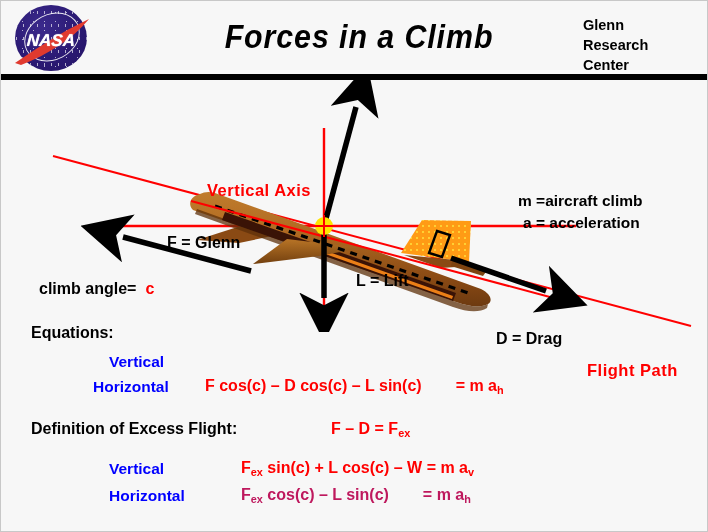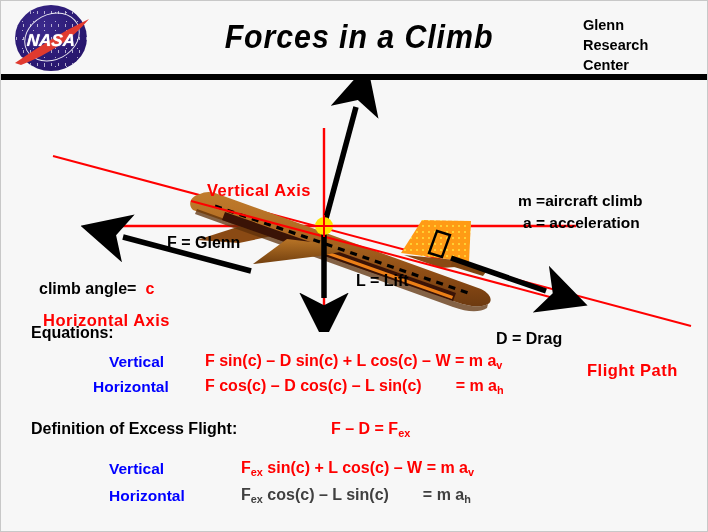--- a/index.html
+++ b/index.html
@@ -66,21 +66,21 @@
   #eq-v-label{left:108px;top:34px;font-size:15.5px;color:#0000ff;}
   #eq-v-body{left:204px;top:33px;font-size:16px;color:#ff0000;}
   #eq-h-label{left:92px;top:59px;font-size:15.5px;color:#0000ff;}
   #eq-h-body{left:204px;top:58px;font-size:16px;color:#ff0000;}
 
   #ex-heading{left:30px;top:101px;font-size:16px;color:#000;}
   #ex-formula{left:330px;top:101px;font-size:16px;color:#ff0000;}
   #ex-v-label{left:108px;top:141px;font-size:15.5px;color:#0000ff;}
   #ex-v-body{left:240px;top:140px;font-size:16px;color:#ff0000;}
   #ex-h-label{left:108px;top:168px;font-size:15.5px;color:#0000ff;}
-  #ex-h-body{left:240px;top:167px;font-size:16px;color:#404040;}
+  #ex-h-body{left:240px;top:167px;font-size:16px;color:#be185d;}
   .gapW{display:inline-block;width:34px;}
 </style>
 </head>
 <body>
 
 <div id="page">
 
   <div id="header">
 
     <div id="logo">
@@ -169,34 +169,32 @@
       <line x1="450" y1="178" x2="545" y2="211" stroke="#000" stroke-width="5.5" marker-end="url(#ah)"></line>
 
       <circle cx="323" cy="146" r="9" fill="#ffe400"></circle>
       <line x1="312" y1="146" x2="334" y2="146" stroke="#ff0000" stroke-width="2"></line>
       <line x1="323" y1="135" x2="323" y2="157" stroke="#ff0000" stroke-width="2"></line>
     </svg>
 
     <div class="lbl red" id="lbl-vertical-axis">Vertical  Axis</div>
     <div class="lbl blk" id="lbl-thrust">F = Glenn</div>
     <div class="lbl blk" id="lbl-climb-angle"><span>climb angle=</span><span class="cc">c</span></div>
-    <div class="lbl red" id="lbl-horizontal-axis">Horizontal  Axis</div>
     <div class="lbl blk" id="lbl-lift">L = Lift</div>
     <div class="lbl blk" id="lbl-drag">D = Drag</div>
     <div class="lbl red" id="lbl-flight-path">Flight  Path</div>
     <div class="lbl blk" id="lbl-mass">m =aircraft  climb</div>
     <div class="lbl blk" id="lbl-accel">a =  acceleration</div>
   </div>
 
   <div id="eqs">
 
     <div class="eqrow" id="eq-heading">Equations:</div>
 
     <div class="eqrow" id="eq-v-label">Vertical</div>
-    <div class="eqrow" id="eq-v-body"><span>F sin(c)  – D sin(c)  + L cos(c)  – W = m a</span><span class="sub">v</span></div>
 
     <div class="eqrow" id="eq-h-label">Horizontal</div>
     <div class="eqrow" id="eq-h-body"><span>F cos(c) – D cos(c)  – L sin(c)</span><span class="gapW"></span><span>= m a</span><span class="sub">h</span></div>
 
     <div class="eqrow" id="ex-heading">Definition  of Excess  Flight:</div>
     <div class="eqrow" id="ex-formula"><span>F  –  D  =  F</span><span class="sub">ex</span></div>
 
     <div class="eqrow" id="ex-v-label">Vertical</div>
     <div class="eqrow" id="ex-v-body"><span>F</span><span class="sub">ex</span><span> sin(c)  +  L cos(c)  – W = m a</span><span class="sub">v</span></div>
 

